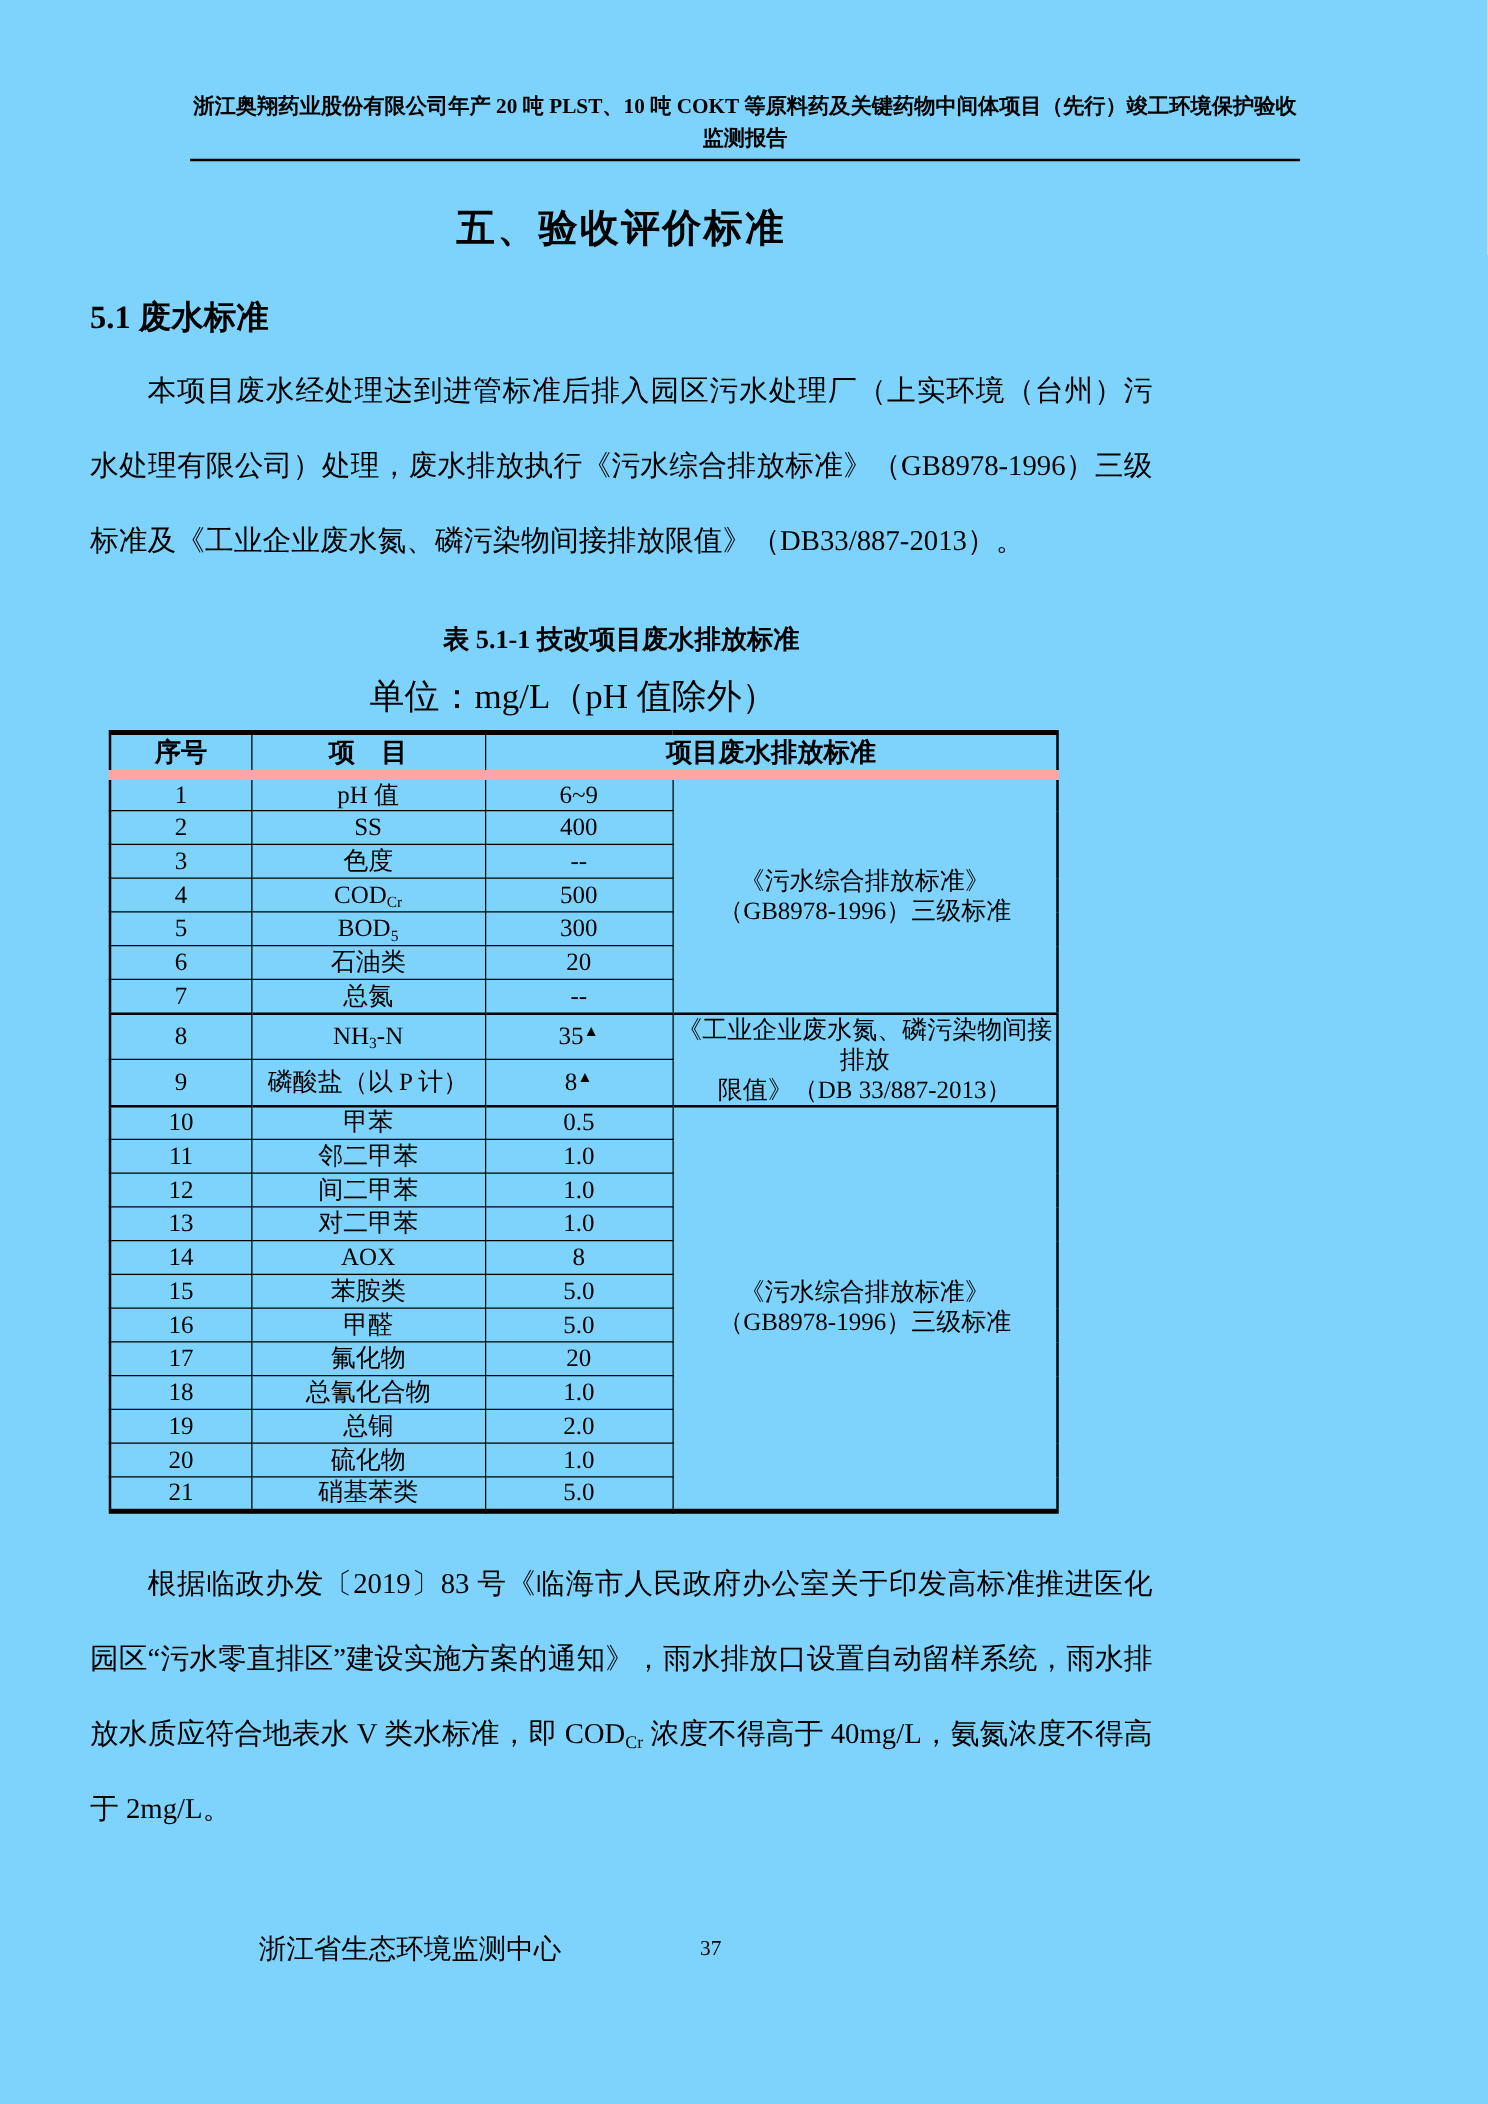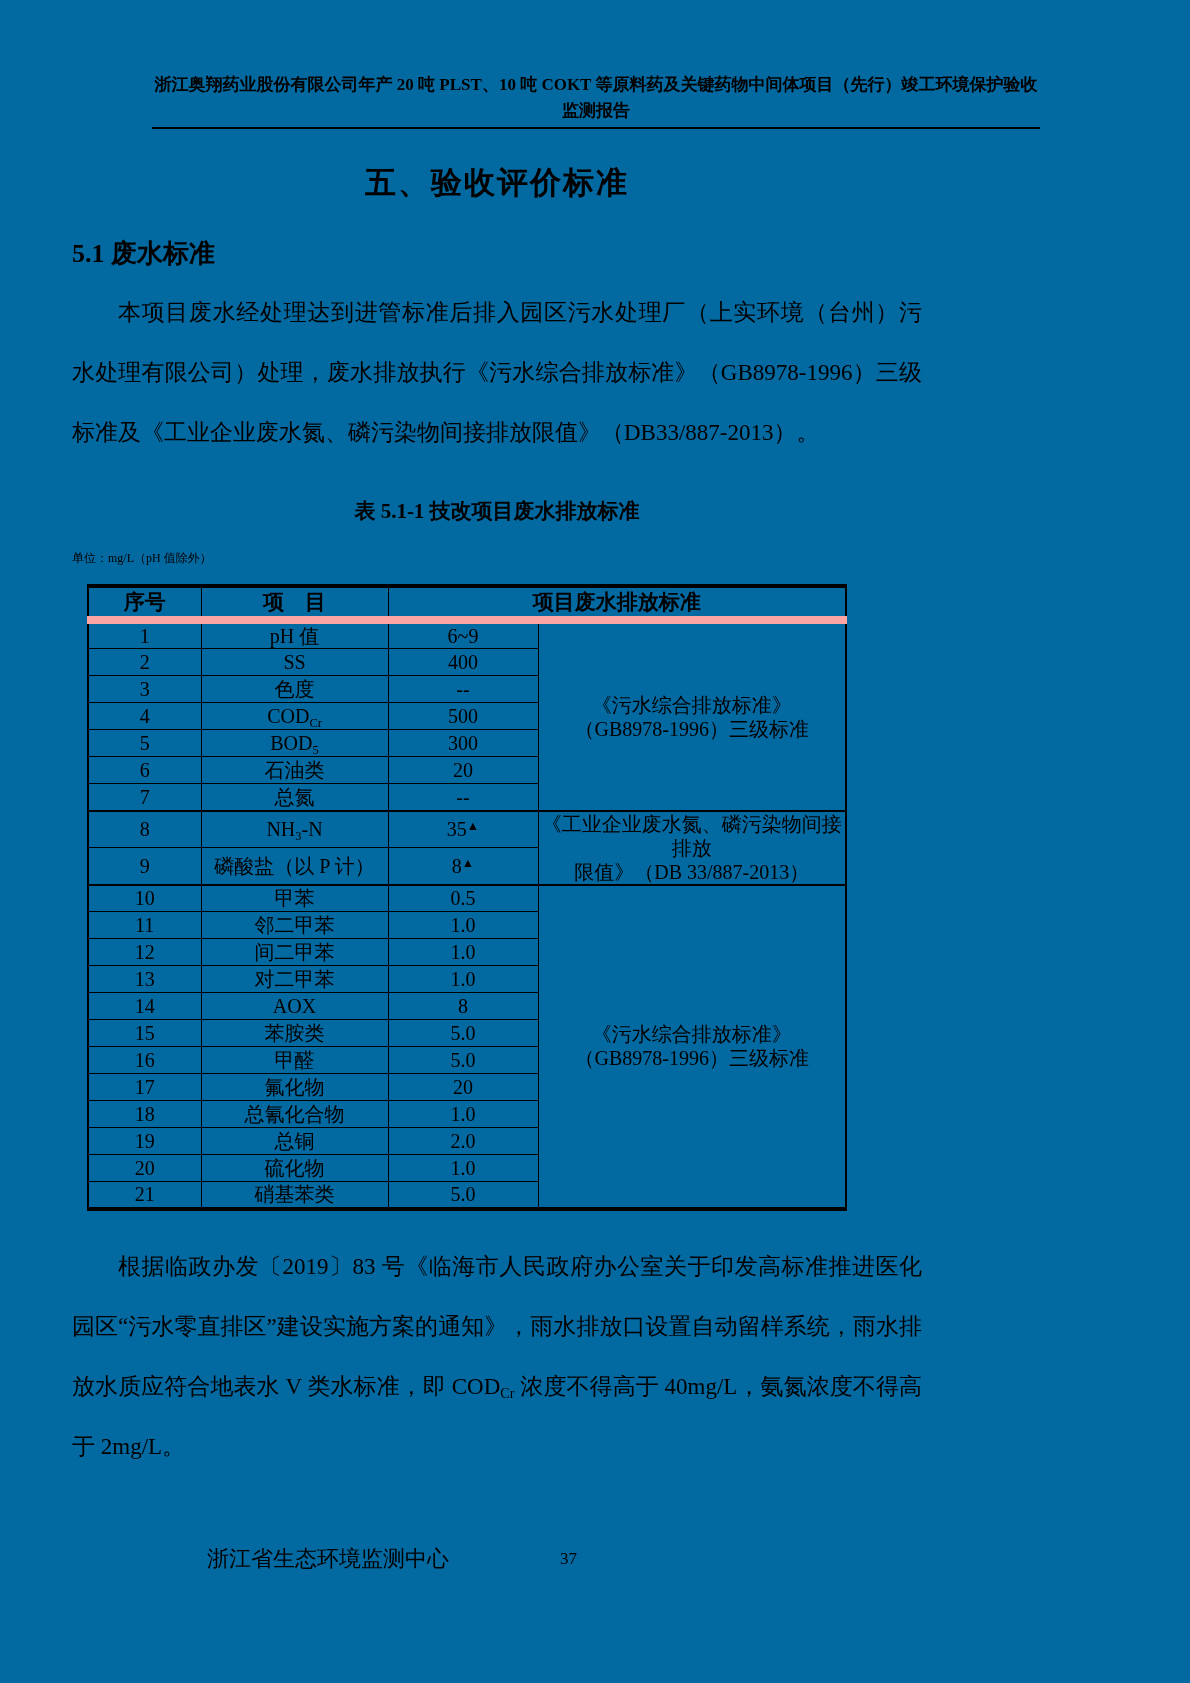--- a/index.html
+++ b/index.html
@@ -4,21 +4,21 @@
 <style>
   * { margin: 0; padding: 0; box-sizing: border-box; }
   html, body { background: #e8e8e8; }
   body { font-family: "Liberation Serif", "DejaVu Serif", serif; color: #000; }
 
   .page {
     position: relative;
     width: 1190px;
     height: 1683px;
     margin: 0 auto;
-    background: #0369a1;
+    background: #7dd3fc;
     overflow: hidden;
   }
 
   
   .doc-header {
     padding-top: 72px;
     margin: 0 150px 0 152px;
     text-align: center;
     font-weight: bold;
     font-size: 17px;
@@ -63,23 +63,23 @@
   .table-caption {
     margin-top: 34px;
     text-align: center;
     font-size: 21px;
     font-weight: bold;
     line-height: 28px;
   }
 
   .unit-note {
     margin-top: 20px;
-    text-align: left;
+    text-align: center;
     padding-right: 77px;
-    font-size: 12px;
+    font-size: 28px;
     line-height: 26px;
   }
 
   table.standards {
     margin-top: 13px;
     margin-left: 15px;
     width: 758px;
     border-collapse: collapse;
     table-layout: fixed;
     font-size: 20px;

